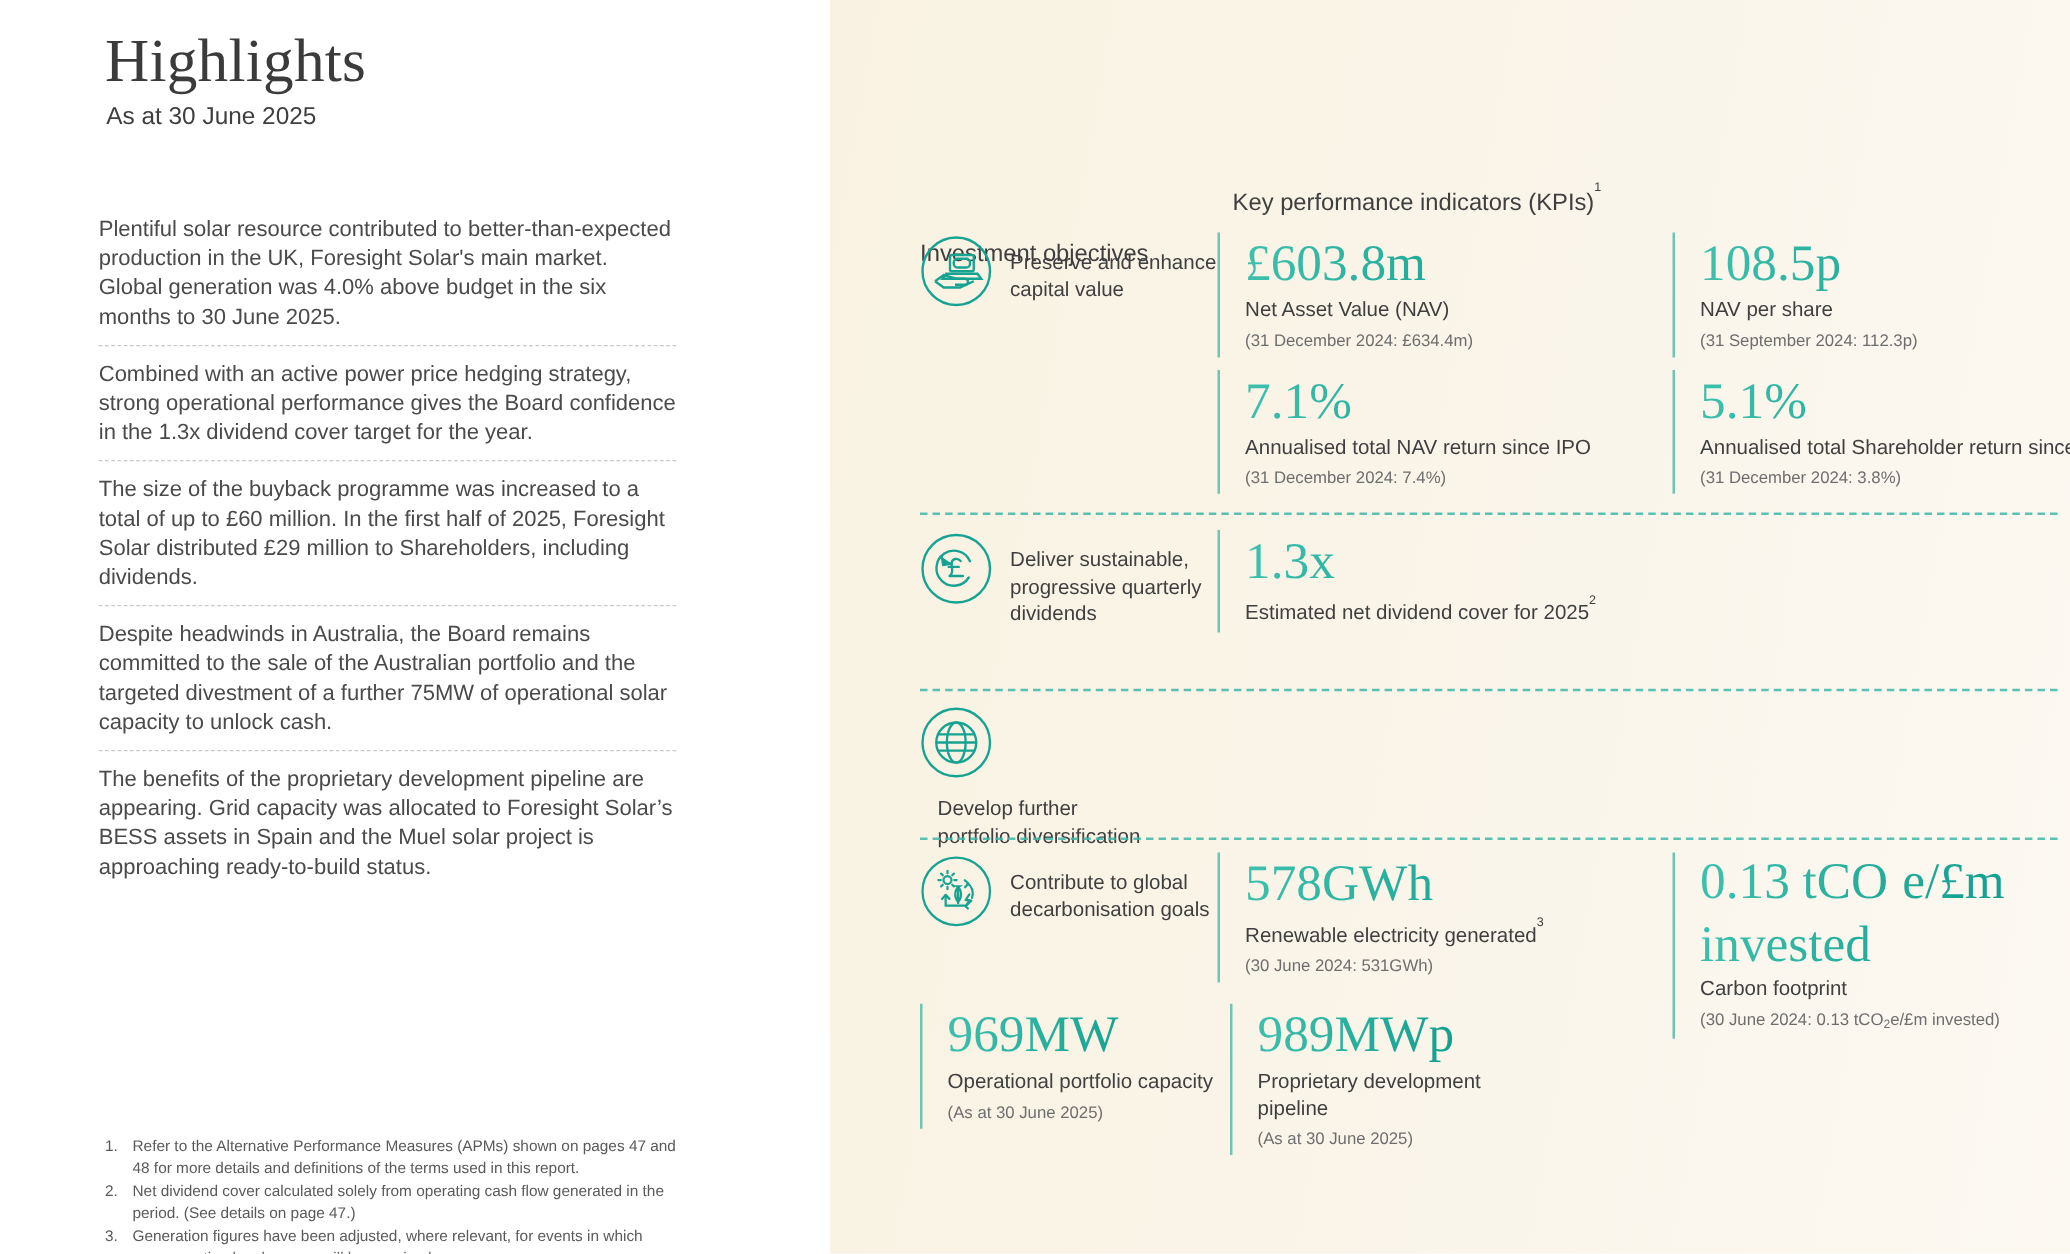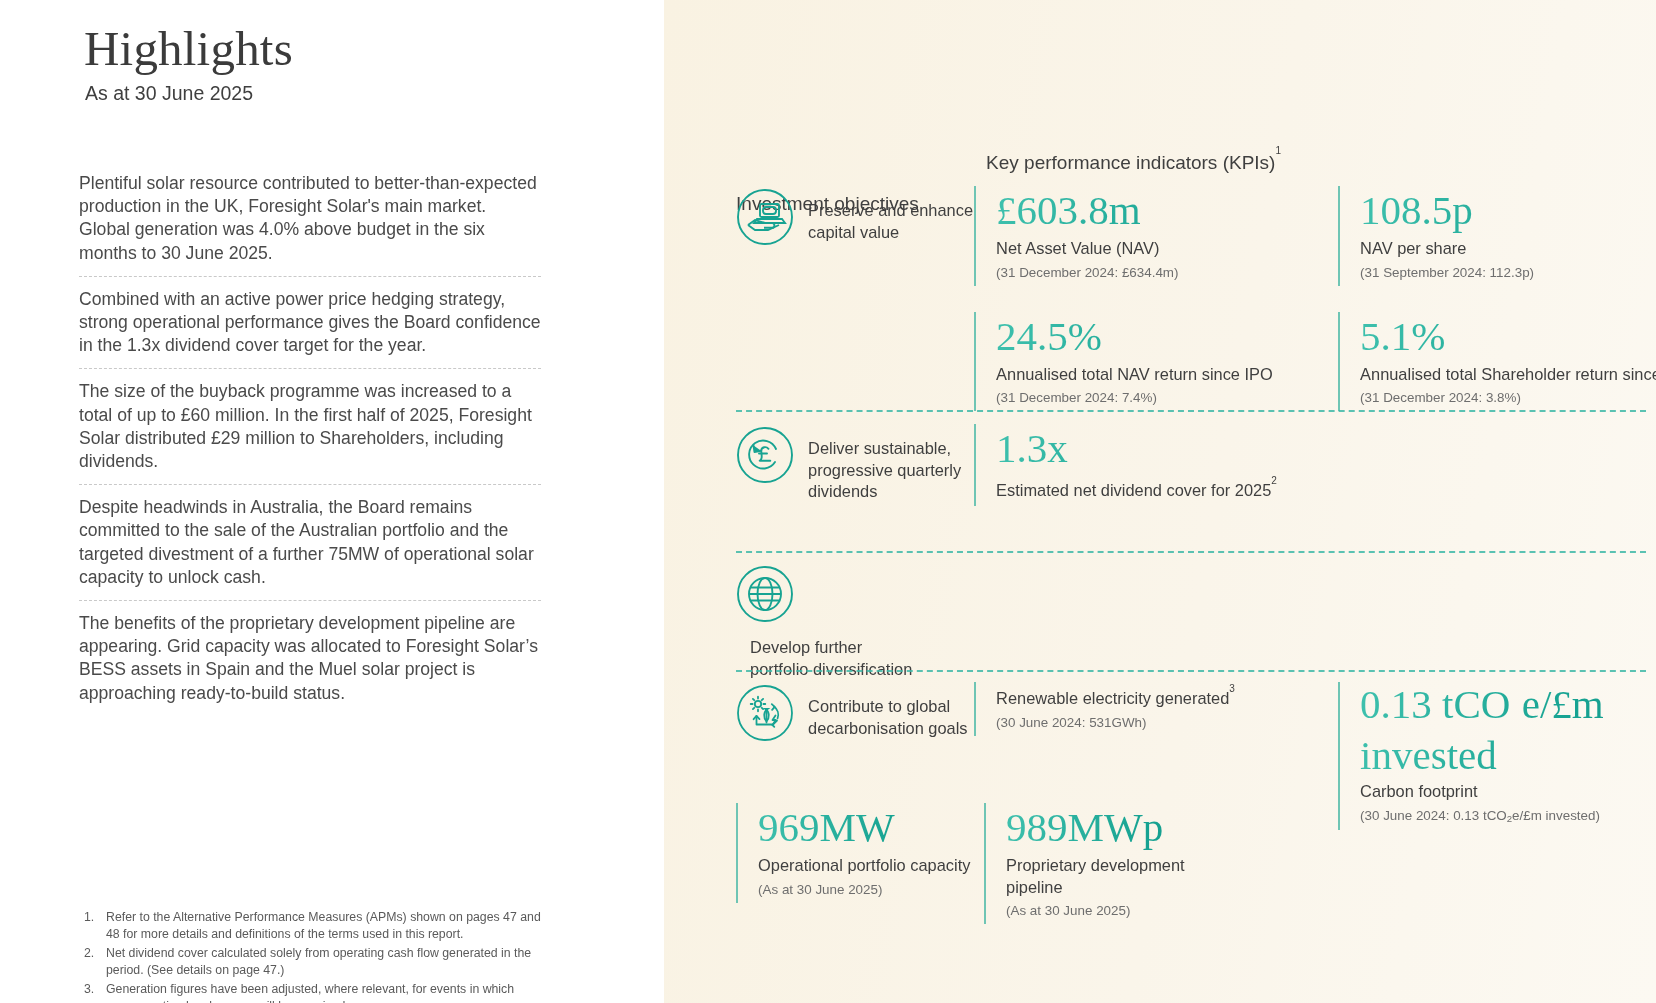--- a/index.html
+++ b/index.html
@@ -118,21 +118,20 @@
   .obj-label.r1 { padding-top: 14px; }
 
   .kpi-wrap {
     flex: 1;
     display: flex;
   }
   .kpi-col {
     width: 50%;
     display: flex;
     flex-direction: column;
-    gap: 16px;
   }
   .kpi-cell {
     border-left: 2px solid #6fc5b4;
     padding-left: 20px;
     padding-bottom: 4px;
     margin-bottom: 10px;
   }
   .kpi-value {
     font-family: "Liberation Serif", serif;
     font-size: 41px;
@@ -225,21 +224,21 @@
       </div>
       <div class="obj-label r1">Preserve and enhance capital value</div>
       <div class="kpi-wrap">
         <div class="kpi-col">
           <div class="kpi-cell">
             <div class="kpi-value">£603.8m</div>
             <div class="kpi-desc">Net Asset Value (NAV)</div>
             <div class="kpi-sub">(31 December 2024: £634.4m)</div>
           </div>
           <div class="kpi-cell">
-            <div class="kpi-value">24.5%</div>
+            <div class="kpi-value">7.1%</div>
             <div class="kpi-desc">Annualised total NAV return since IPO</div>
             <div class="kpi-sub">(31 December 2024: 7.4%)</div>
           </div>
         </div>
         <div class="kpi-col">
           <div class="kpi-cell">
             <div class="kpi-value">108.5p</div>
             <div class="kpi-desc">NAV per share</div>
             <div class="kpi-sub">(31 September 2024: 112.3p)</div>
           </div>
@@ -320,20 +319,21 @@
           <path d="M20.5 32v8.5h16" stroke-linecap="round" stroke-linejoin="round"></path>
           <path d="M17.6 35.2l2.9-3.3 3 3.2" stroke-linecap="round" stroke-linejoin="round"></path>
           <path d="M41 36.5l-4.5 4.5 1.8 1.8" stroke-linecap="round" stroke-linejoin="round"></path>
           <path d="M39.5 31.5l-3 4.5h3.2l-3.2 5" stroke-linecap="round" stroke-linejoin="round"></path>
         </svg>
       </div>
       <div class="obj-label">Contribute to global decarbonisation goals</div>
       <div class="kpi-wrap">
         <div class="kpi-col">
           <div class="kpi-cell">
+            <div class="kpi-value">578GWh</div>
             <div class="kpi-desc"><span>Renewable electricity generated</span><sup>3</sup></div>
             <div class="kpi-sub">(30 June 2024: 531GWh)</div>
           </div>
         </div>
         <div class="kpi-col">
           <div class="kpi-cell">
             <div class="kpi-value two-line">0.13 tCO<sub>2</sub>e/£m invested</div>
             <div class="kpi-desc">Carbon footprint</div>
             <div class="kpi-sub">(30 June 2024: 0.13 tCO<sub>2</sub>e/£m invested)</div>
           </div>

